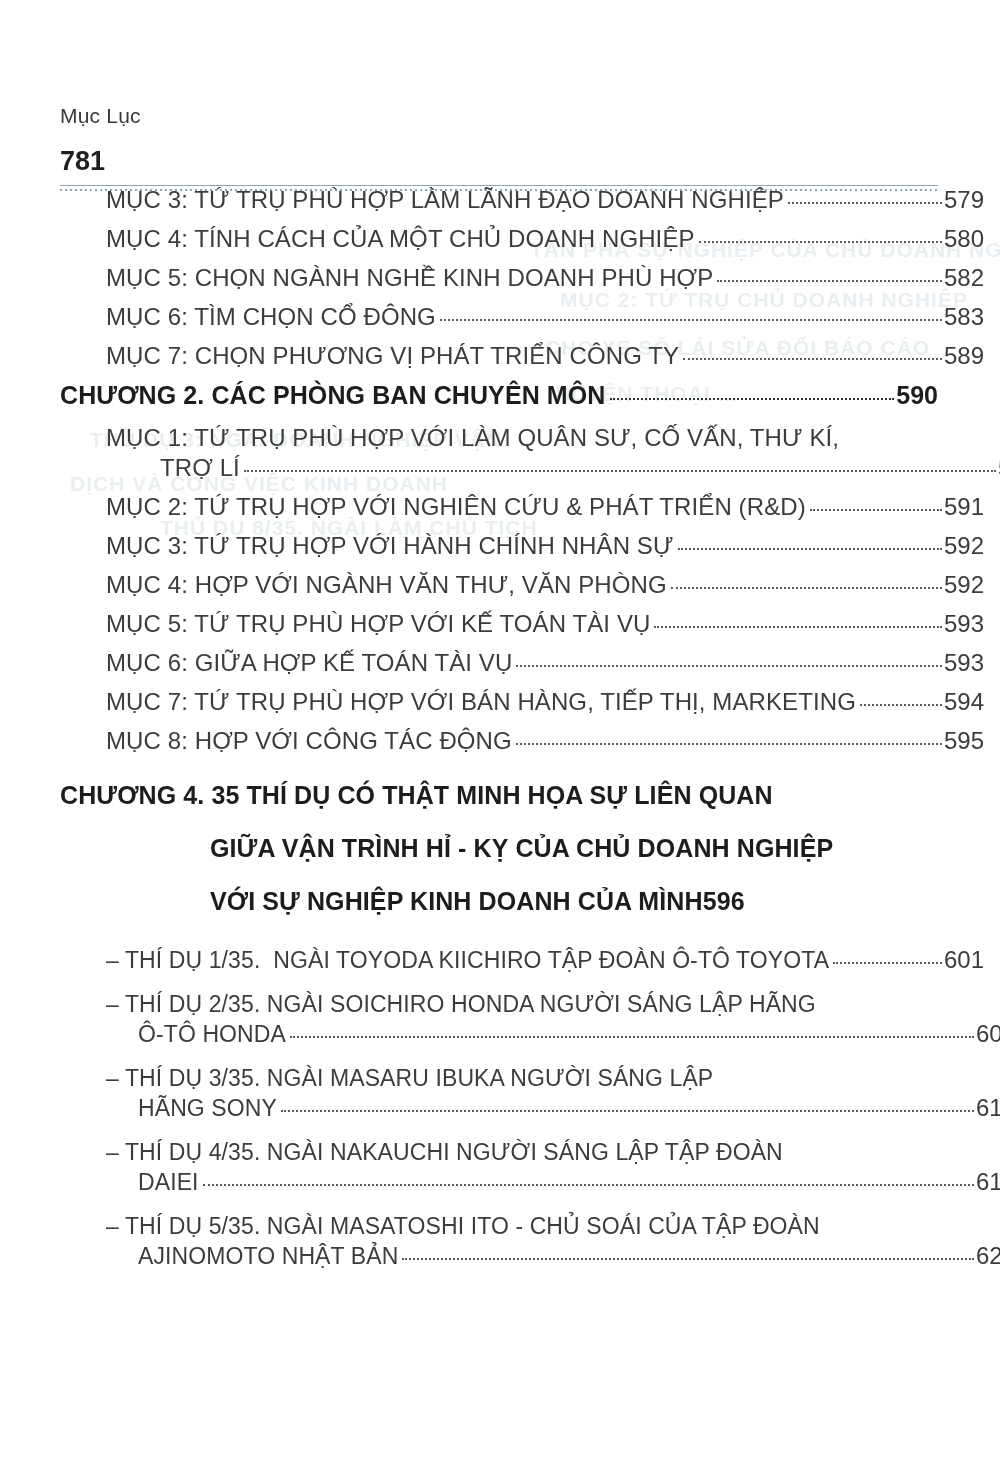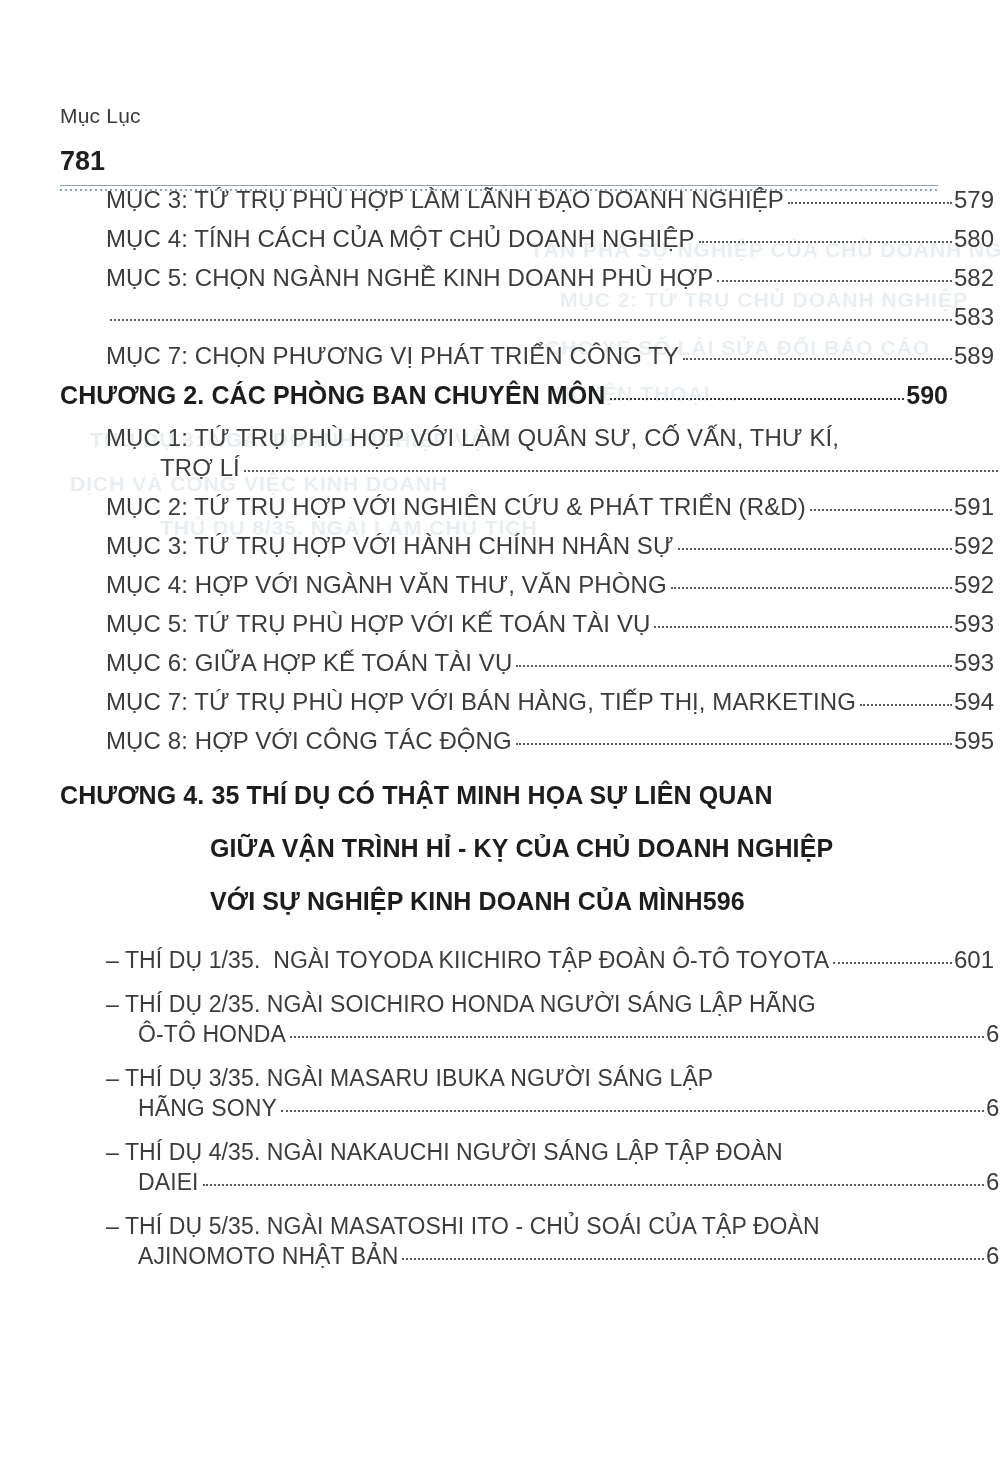--- a/index.html
+++ b/index.html
@@ -63,21 +63,21 @@
     background-size: 100% 2px;
     background-repeat: no-repeat;
     background-position: 0 3px;
   }
 
   
   .toc {
     position: absolute;
     top: 186px;
     left: 60px;
-    right: 52px;
+    right: 62px;
   }
 
   .entry {
     display: flex;
     align-items: baseline;
     width: 100%;
     margin-bottom: 11px;
   }
   .entry .txt {
     white-space: pre;
@@ -195,20 +195,21 @@
       <span class="pg">580</span>
     </div>
 
     <div class="entry lvl-muc">
       <span class="txt">MỤC 5: CHỌN NGÀNH NGHỀ KINH DOANH PHÙ HỢP</span>
       <span class="leader"></span>
       <span class="pg">582</span>
     </div>
 
     <div class="entry lvl-muc">
+      <span class="txt">MỤC 6: TÌM CHỌN CỔ ĐÔNG</span>
       <span class="leader"></span>
       <span class="pg">583</span>
     </div>
 
     <div class="entry lvl-muc">
       <span class="txt">MỤC 7: CHỌN PHƯƠNG VỊ PHÁT TRIỂN CÔNG TY</span>
       <span class="leader"></span>
       <span class="pg">589</span>
     </div>
 

